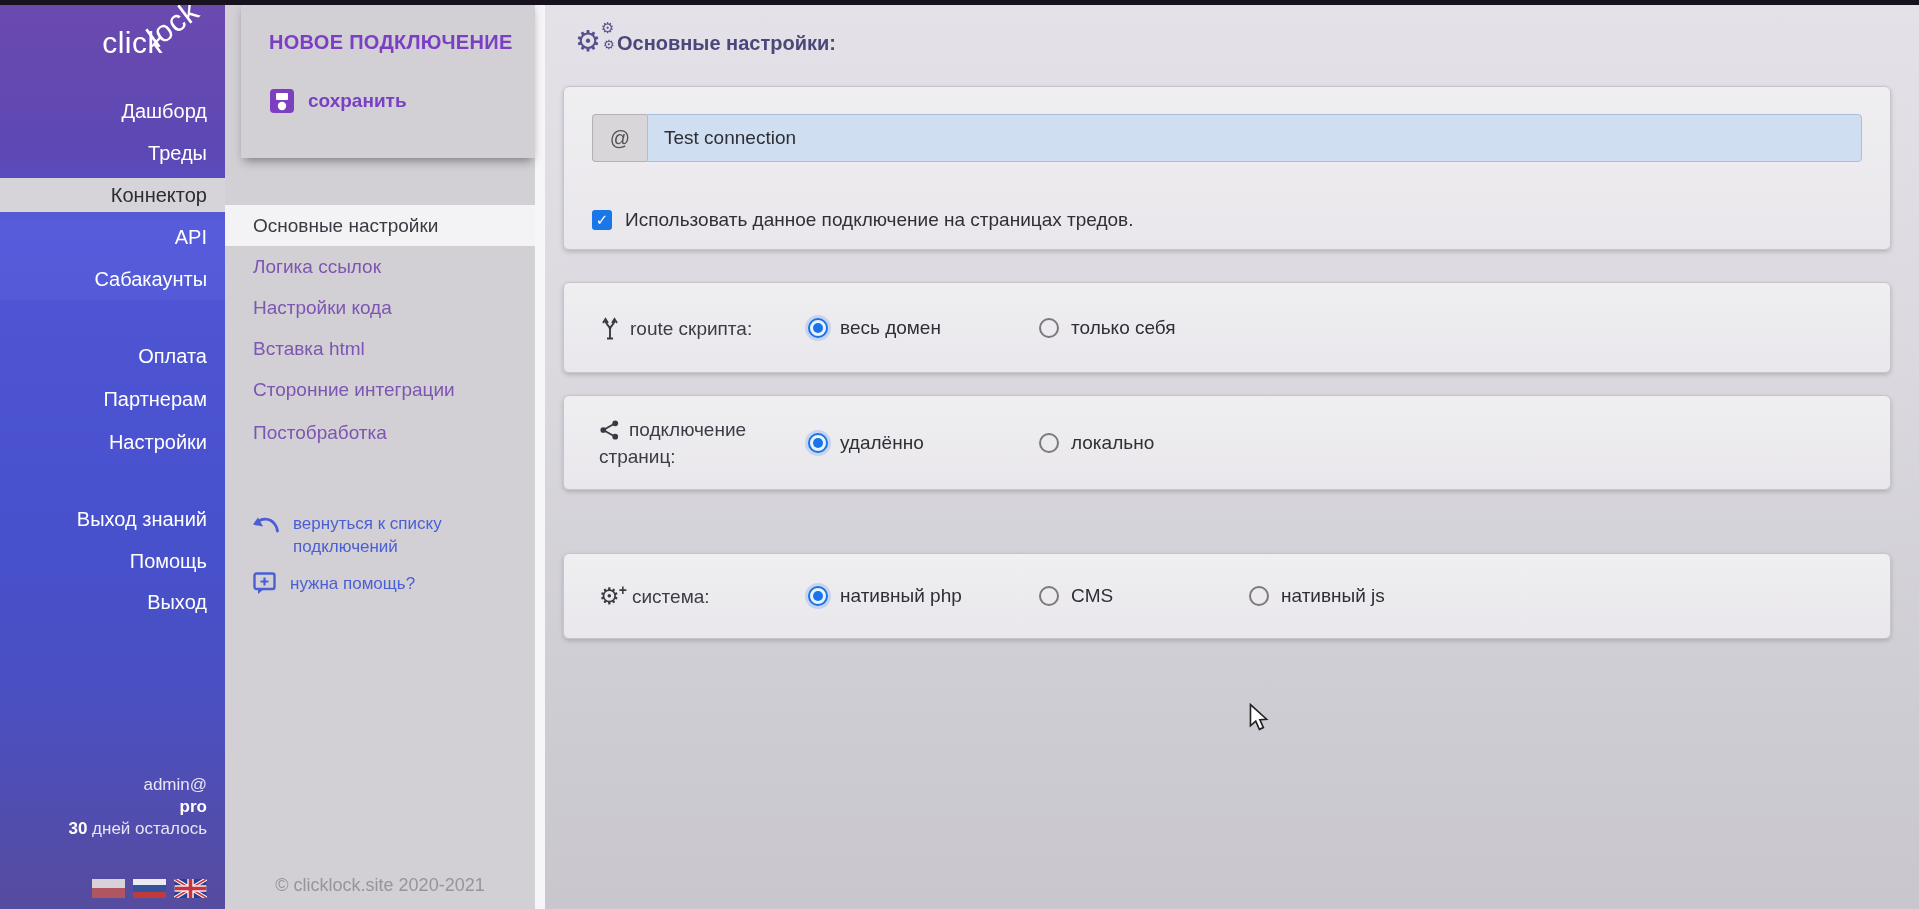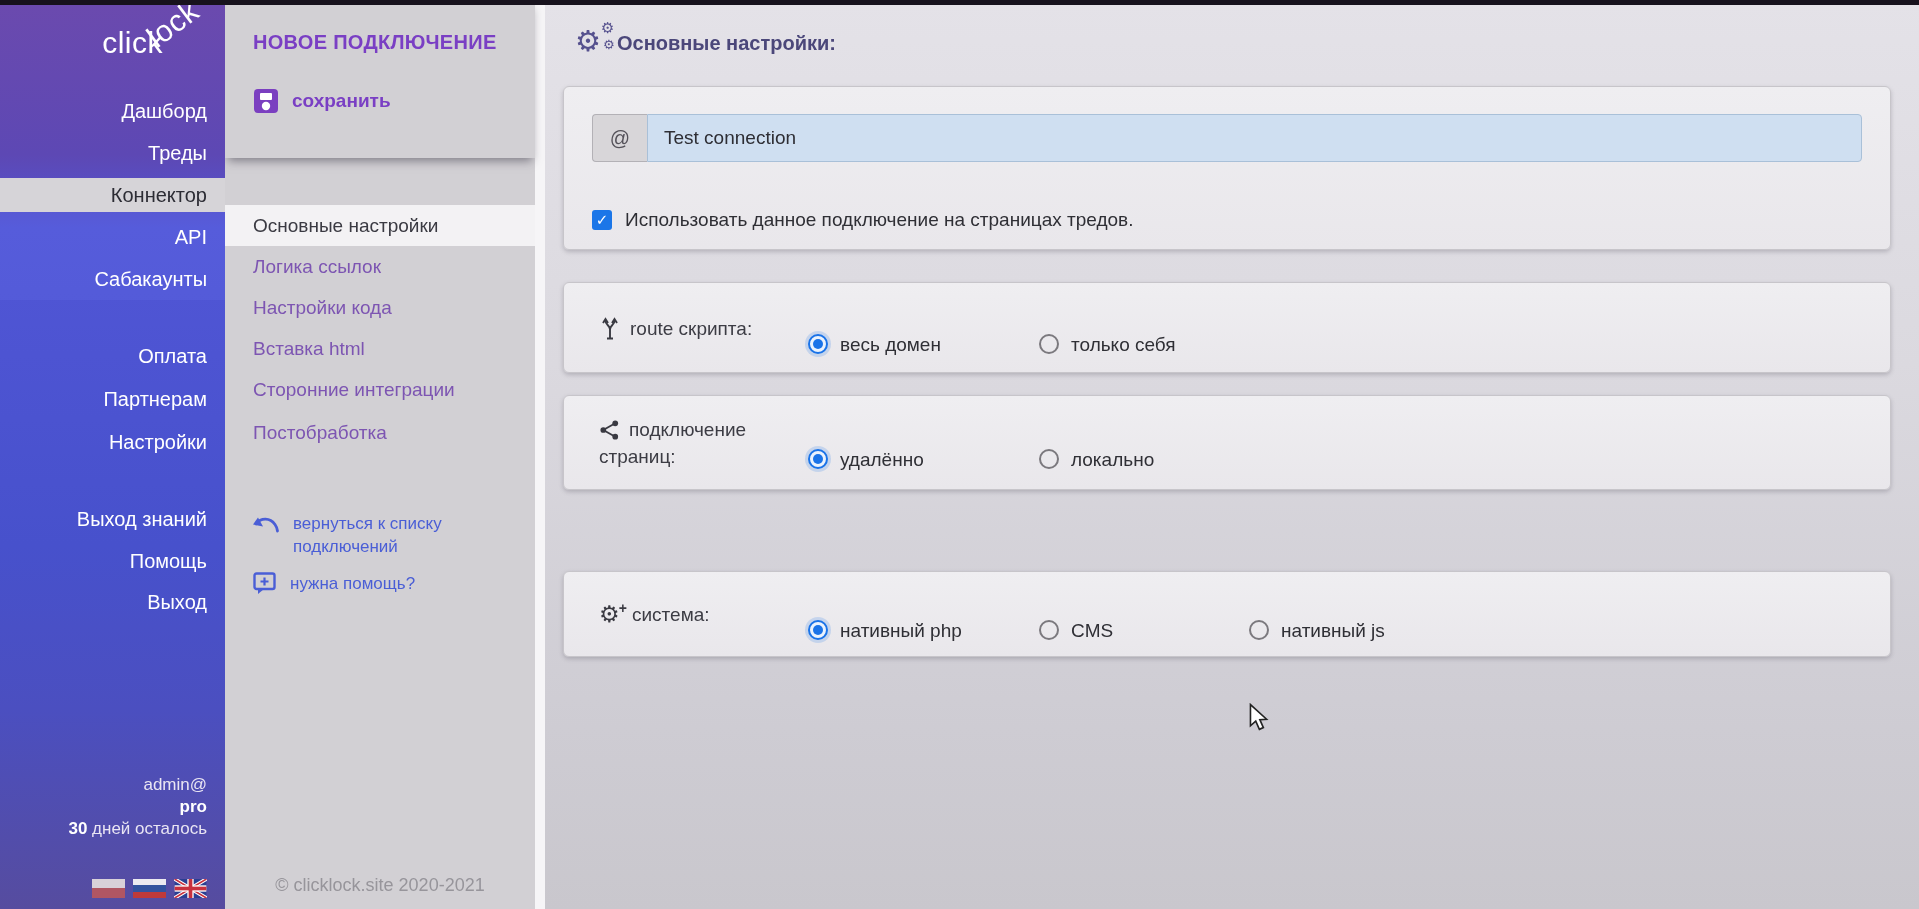--- a/index.html
+++ b/index.html
@@ -29,21 +29,21 @@
   .account { position:absolute; top:774px; right:18px; text-align:right; color:#e9e5f3; font-size:17px; line-height:22px; }
   .acc-plan { font-weight:bold; color:#fff; }
   .acc-days b { color:#fff; }
   .flags { position:absolute; top:879px; right:18px; display:flex; gap:8px; }
   .flag { width:33px; height:19px; display:block; }
   .flag-pl { background:linear-gradient(180deg,#d8d1d9 0 50%,#b05663 50% 100%); }
   .flag-ru { background:linear-gradient(180deg,#eceaf0 0 34%,#33539e 34% 67%,#bf3a3a 67% 100%); }
 
   
   .col2 { position:absolute; top:0; left:225px; width:310px; height:909px; background:#d2d0d4; z-index:2; }
-  .col2-header { position:absolute; top:0; left:0; right:0; height:158px; background:#d2d0d4;
+  .col2-header { position:absolute; top:0; left:16px; right:0; height:158px; background:#d2d0d4;
                  box-shadow:0 6px 9px -3px rgba(50,45,62,0.5); z-index:2; }
   .panel-title { position:absolute; top:31px; left:28px; font-size:20px; font-weight:bold;
                  color:#7a3fc4; letter-spacing:0.3px; white-space:nowrap; }
   .save-btn { position:absolute; top:88px; left:28px; display:flex; align-items:center; gap:13px;
               font-size:19px; font-weight:bold; color:#7a3fc4; cursor:pointer; }
   .tabs { position:absolute; top:0; left:0; right:0; }
   .tab { position:absolute; left:0; right:0; height:41px; line-height:41px; padding-left:28px;
          font-size:19px; color:#7d55b2; cursor:pointer; white-space:nowrap; }
   .tab.active { background:#f3f2f4; color:#3a3a42; }
   .back-link { position:absolute; left:28px; top:512px; display:flex; gap:13px; cursor:pointer; }
@@ -65,21 +65,21 @@
   .gears-icon .g2::after { content:"⚙"; font-size:15px; position:absolute; left:26px; top:-7px; }
   .gears-icon .g3::after { content:"⚙"; font-size:13px; position:absolute; left:28px; top:11px; }
 
   .card { position:absolute; left:18px; width:1328px;
           background:linear-gradient(180deg,#efeef1,#e9e7eb);
           border:1px solid #c7c5ca; border-radius:6px;
           box-shadow:0 2px 4px rgba(80,75,90,0.28); }
   .card1 { top:86px;  height:164px; }
   .card2 { top:282px; height:91px; }
   .card3 { top:395px; height:95px; }
-  .card4 { top:571px; height:86px; }
+  .card4 { top:553px; height:86px; }
 
   .input-group { position:absolute; left:28px; top:27px; right:28px; height:48px; display:flex; }
   .at-prefix { width:55px; background:#d8d6d9; border:1px solid #b3b1b6; border-right:none;
                border-radius:4px 0 0 4px; display:flex; align-items:center; justify-content:center;
                font-size:20px; color:#55525a; }
   .name-input { flex:1; background:#cfdff1; border:1px solid #a9c0d8; border-radius:0 4px 4px 0;
                 padding:16px 16px; font-size:19px; color:#2e2e34; outline:none;
                 font-family:"Liberation Sans","DejaVu Sans",sans-serif; }
   .check-row { position:absolute; left:28px; top:122px; display:flex; align-items:center; gap:13px; }
   .checkbox { width:20px; height:20px; background:#1b76e8; border-radius:3px; position:relative; cursor:pointer; flex:none; }
@@ -87,21 +87,21 @@
                      line-height:20px; text-align:center; color:#fff; font-size:15px; font-weight:bold; }
   .check-label { font-size:19px; color:#2f2f35; }
 
   .group-label { position:absolute; left:35px; top:50%; transform:translateY(-50%);
                  width:175px; font-size:19px; line-height:27px; color:#3c3c44; }
   .group-label svg, .gearplus { vertical-align:middle; margin-right:9px; }
   .gearplus { position:relative; display:inline-block; width:24px; height:24px; }
   .gearplus::after { content:"⚙"; font-size:23px; color:#3a3a42; position:absolute; left:0; top:-3px; }
   .gearplus::before { content:"+"; position:absolute; right:-4px; top:-9px; font-size:14px; font-weight:bold; color:#3a3a42; }
 
-  .opt { position:absolute; top:50%; transform:translateY(-50%); display:flex; gap:12px;margin-top:17px; }
+  .opt { position:absolute; top:50%; transform:translateY(-50%); display:flex; align-items:center; gap:12px; }
   .opt-c1 { left:244px; } .opt-c2 { left:475px; } .opt-c3 { left:685px; }
   .radio { width:20px; height:20px; border-radius:50%; border:2px solid #7b797e; background:transparent;
            position:relative; cursor:pointer; flex:none; }
   .radio.sel { border-color:#1a73e8; background:#eaf2fd; box-shadow:0 0 0 3px rgba(26,115,232,0.18); }
   .radio.sel::after { content:""; position:absolute; left:3px; top:3px; width:10px; height:10px;
                       border-radius:50%; background:#1a73e8; }
   .opt-label { font-size:19px; color:#2f2f35; }
 
   .cursor { position:absolute; left:1249px; top:703px; z-index:20; }
 </style>

